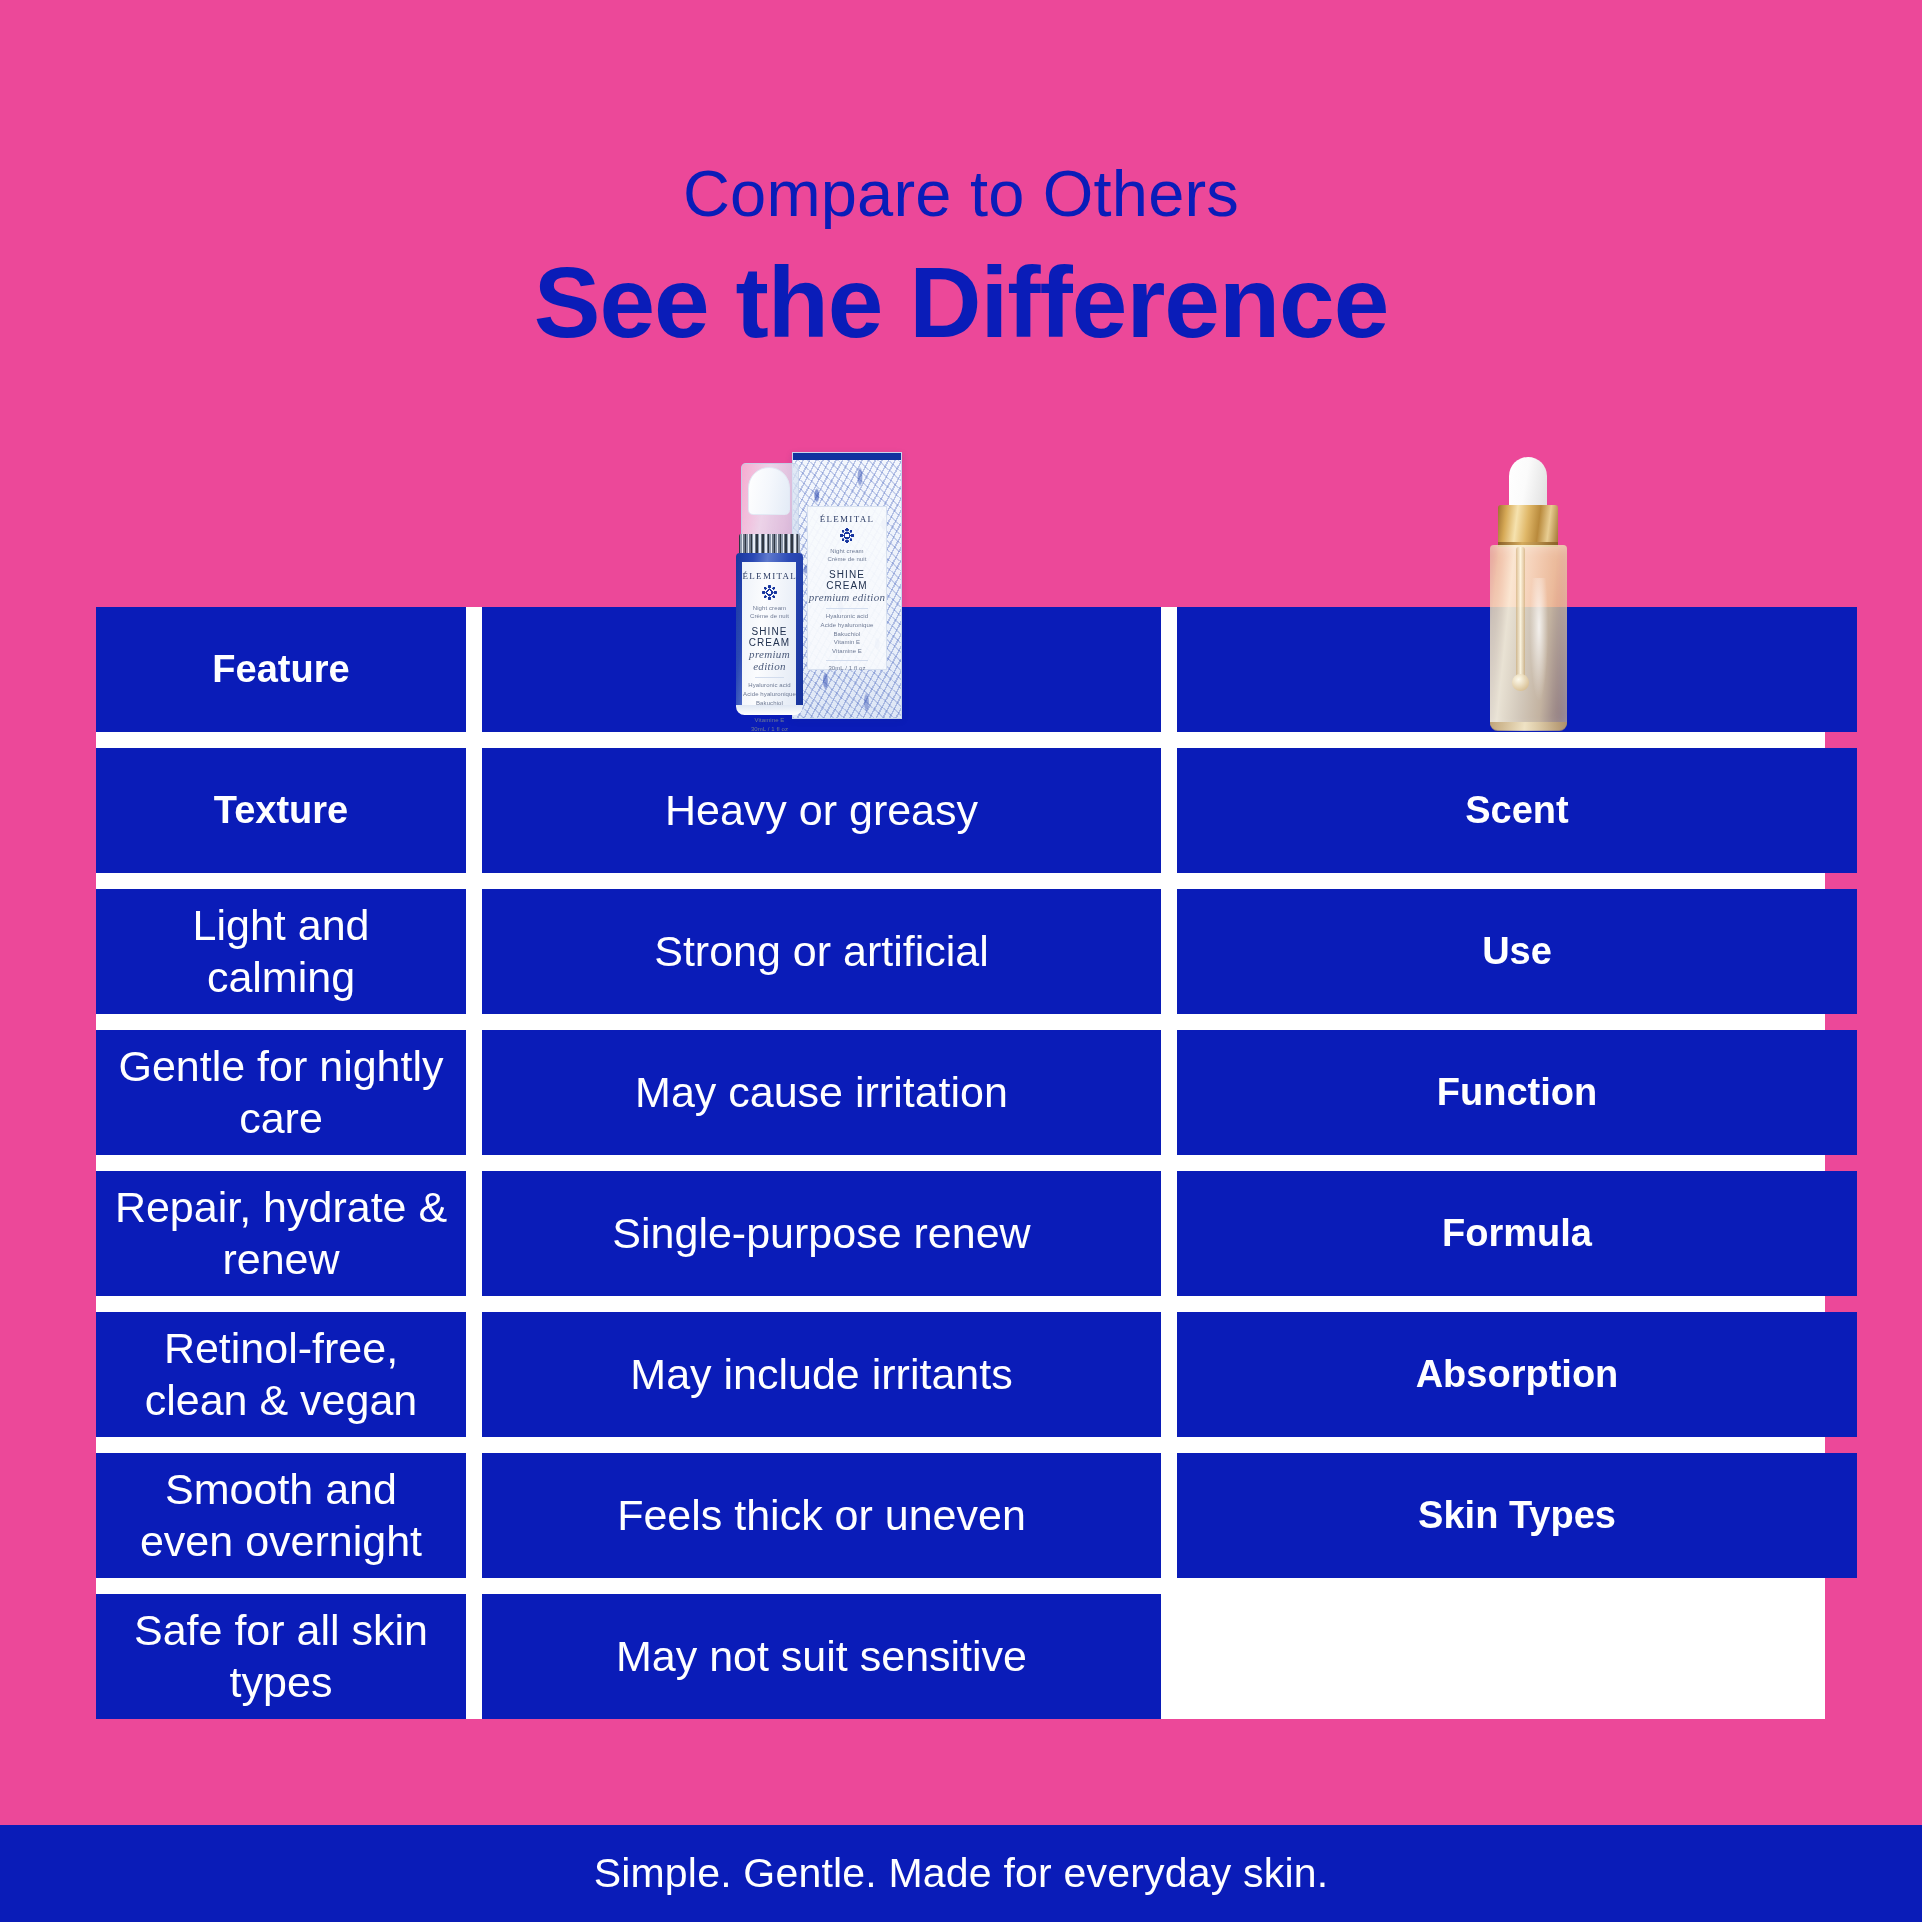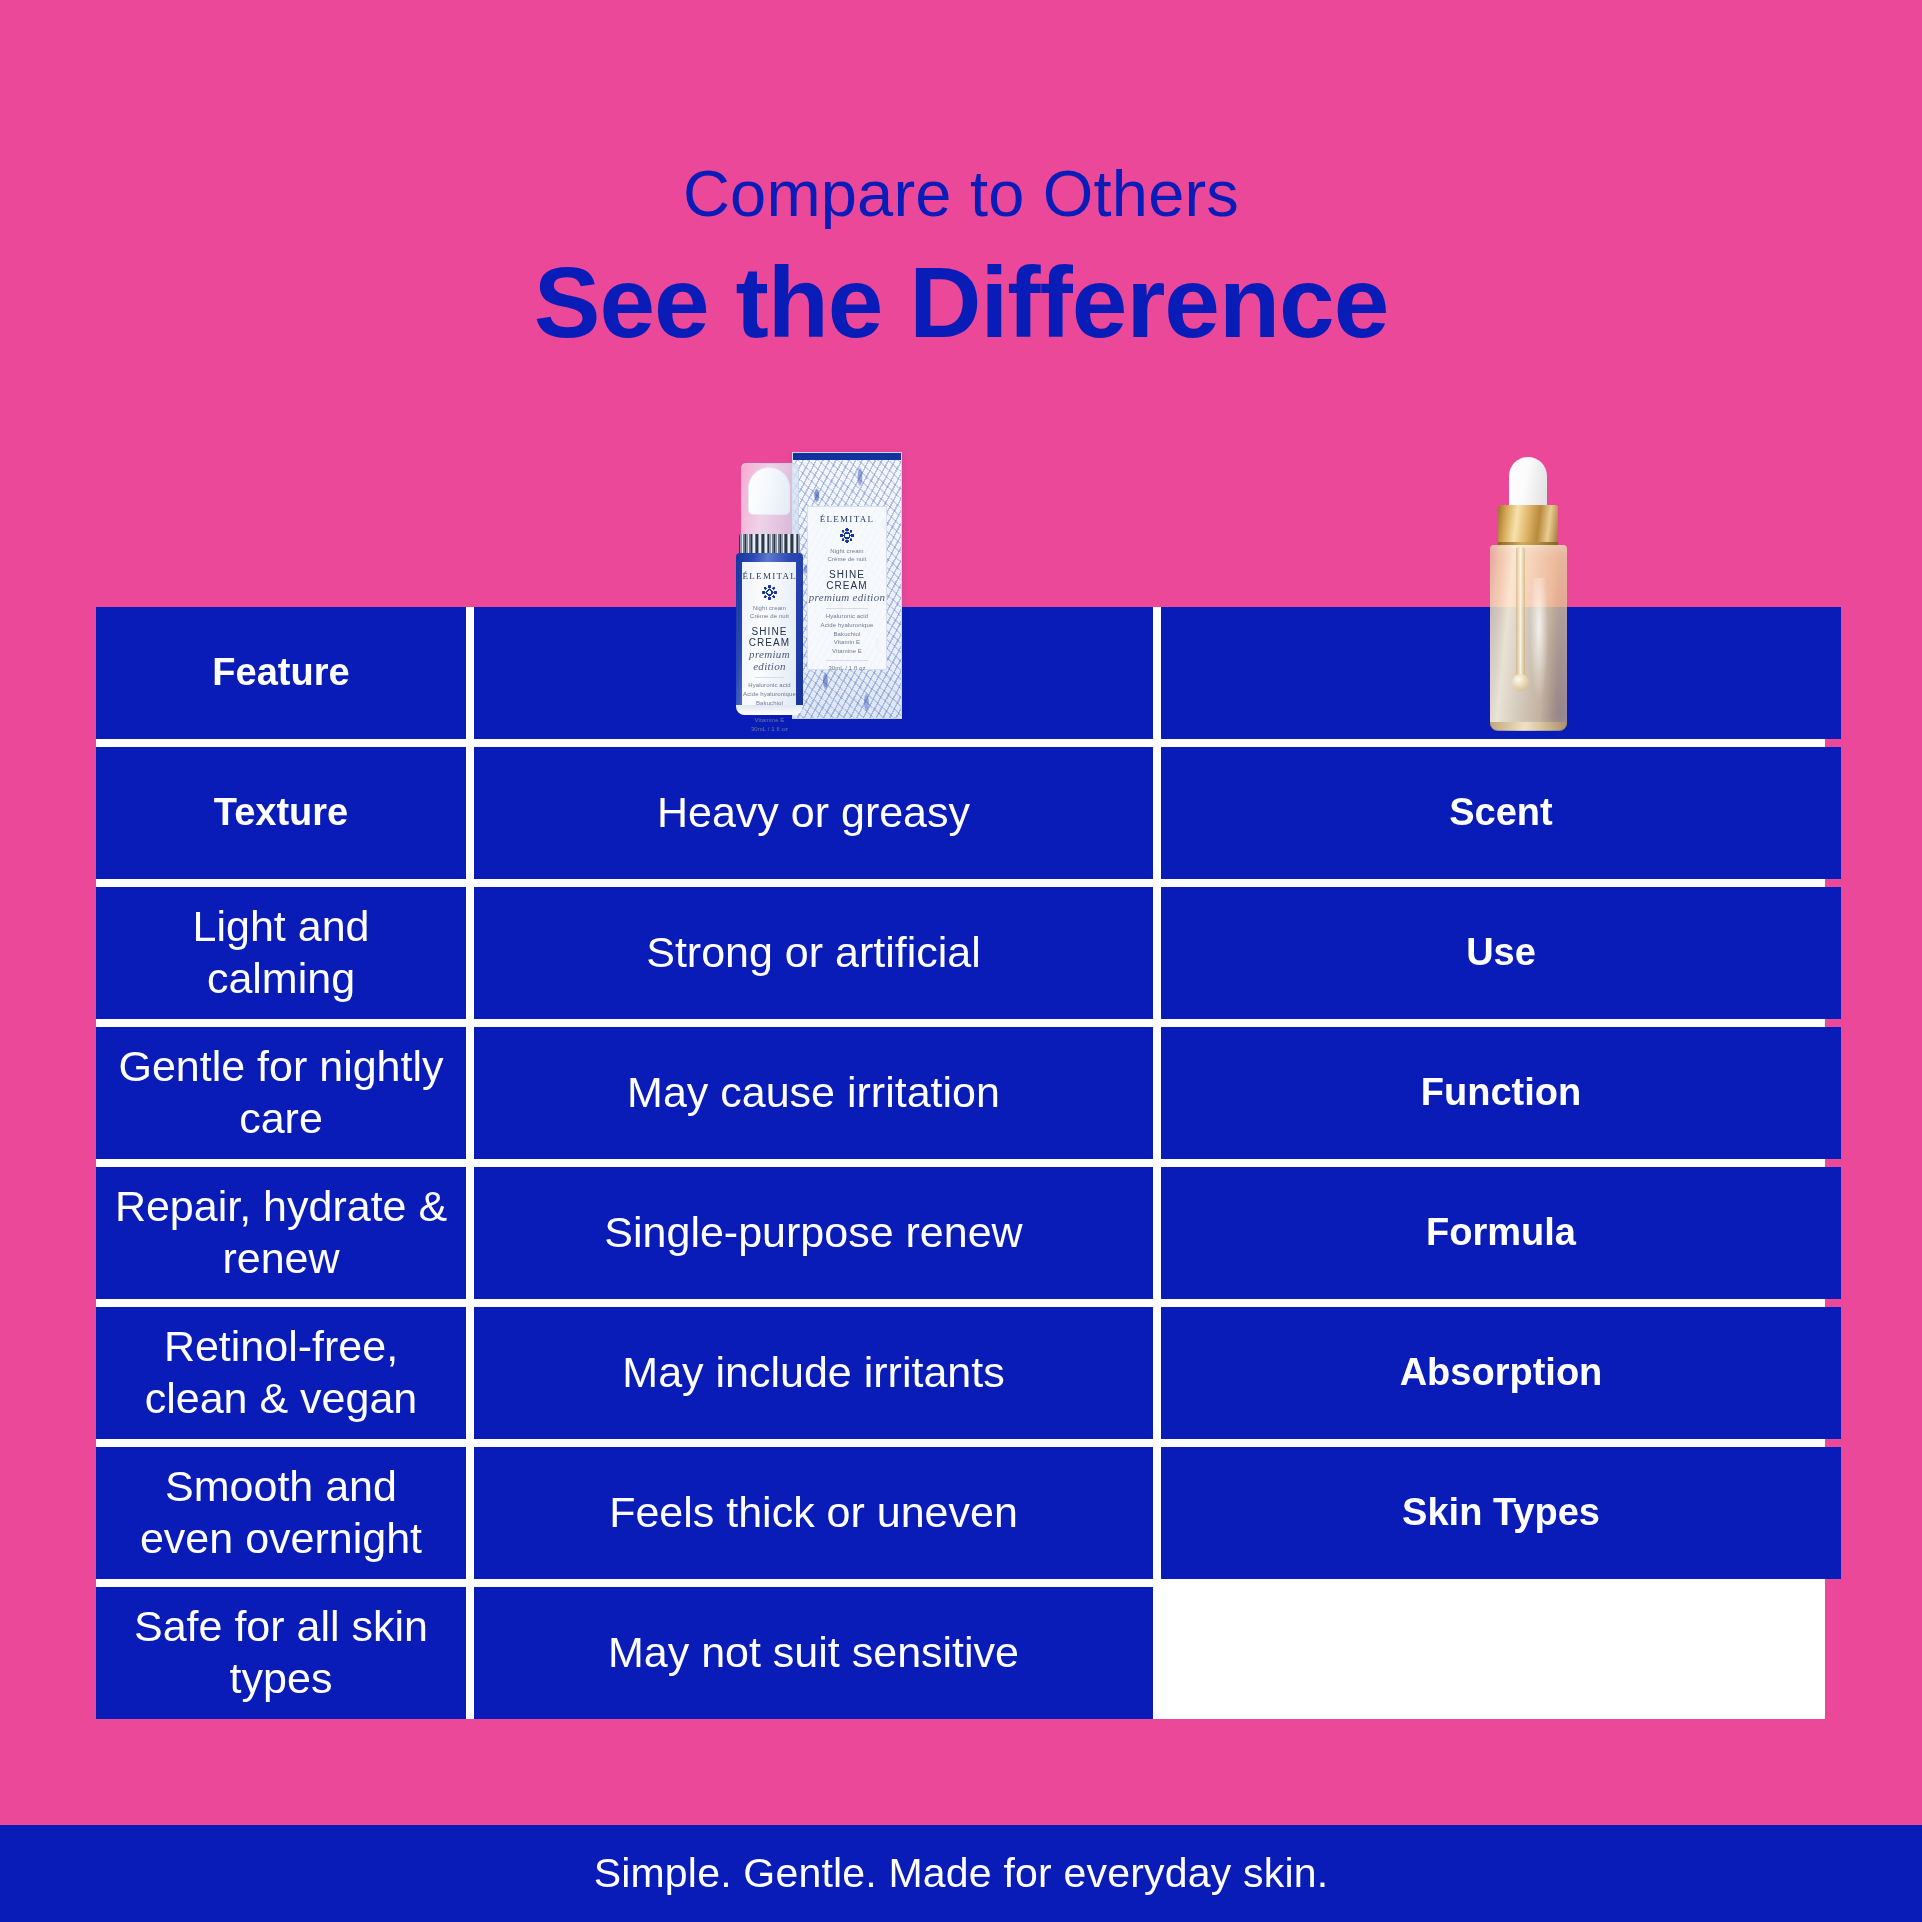--- a/index.html
+++ b/index.html
@@ -219,21 +219,21 @@
   
   .table {
     position: absolute;
     left: 96px;
     top: 607px;
     width: 1729px;
     height: 1112px;
     display: grid;
     grid-template-columns: 370px 679px 680px;
     grid-auto-rows: 1fr;
-    gap: 8px;
+    gap: 16px;
     background: #ffffff;
     z-index: 2;
   }
   .cell {
     background: #0a1cb8;
     color: #ffffff;
     display: flex;
     align-items: center;
     justify-content: center;
     text-align: center;

